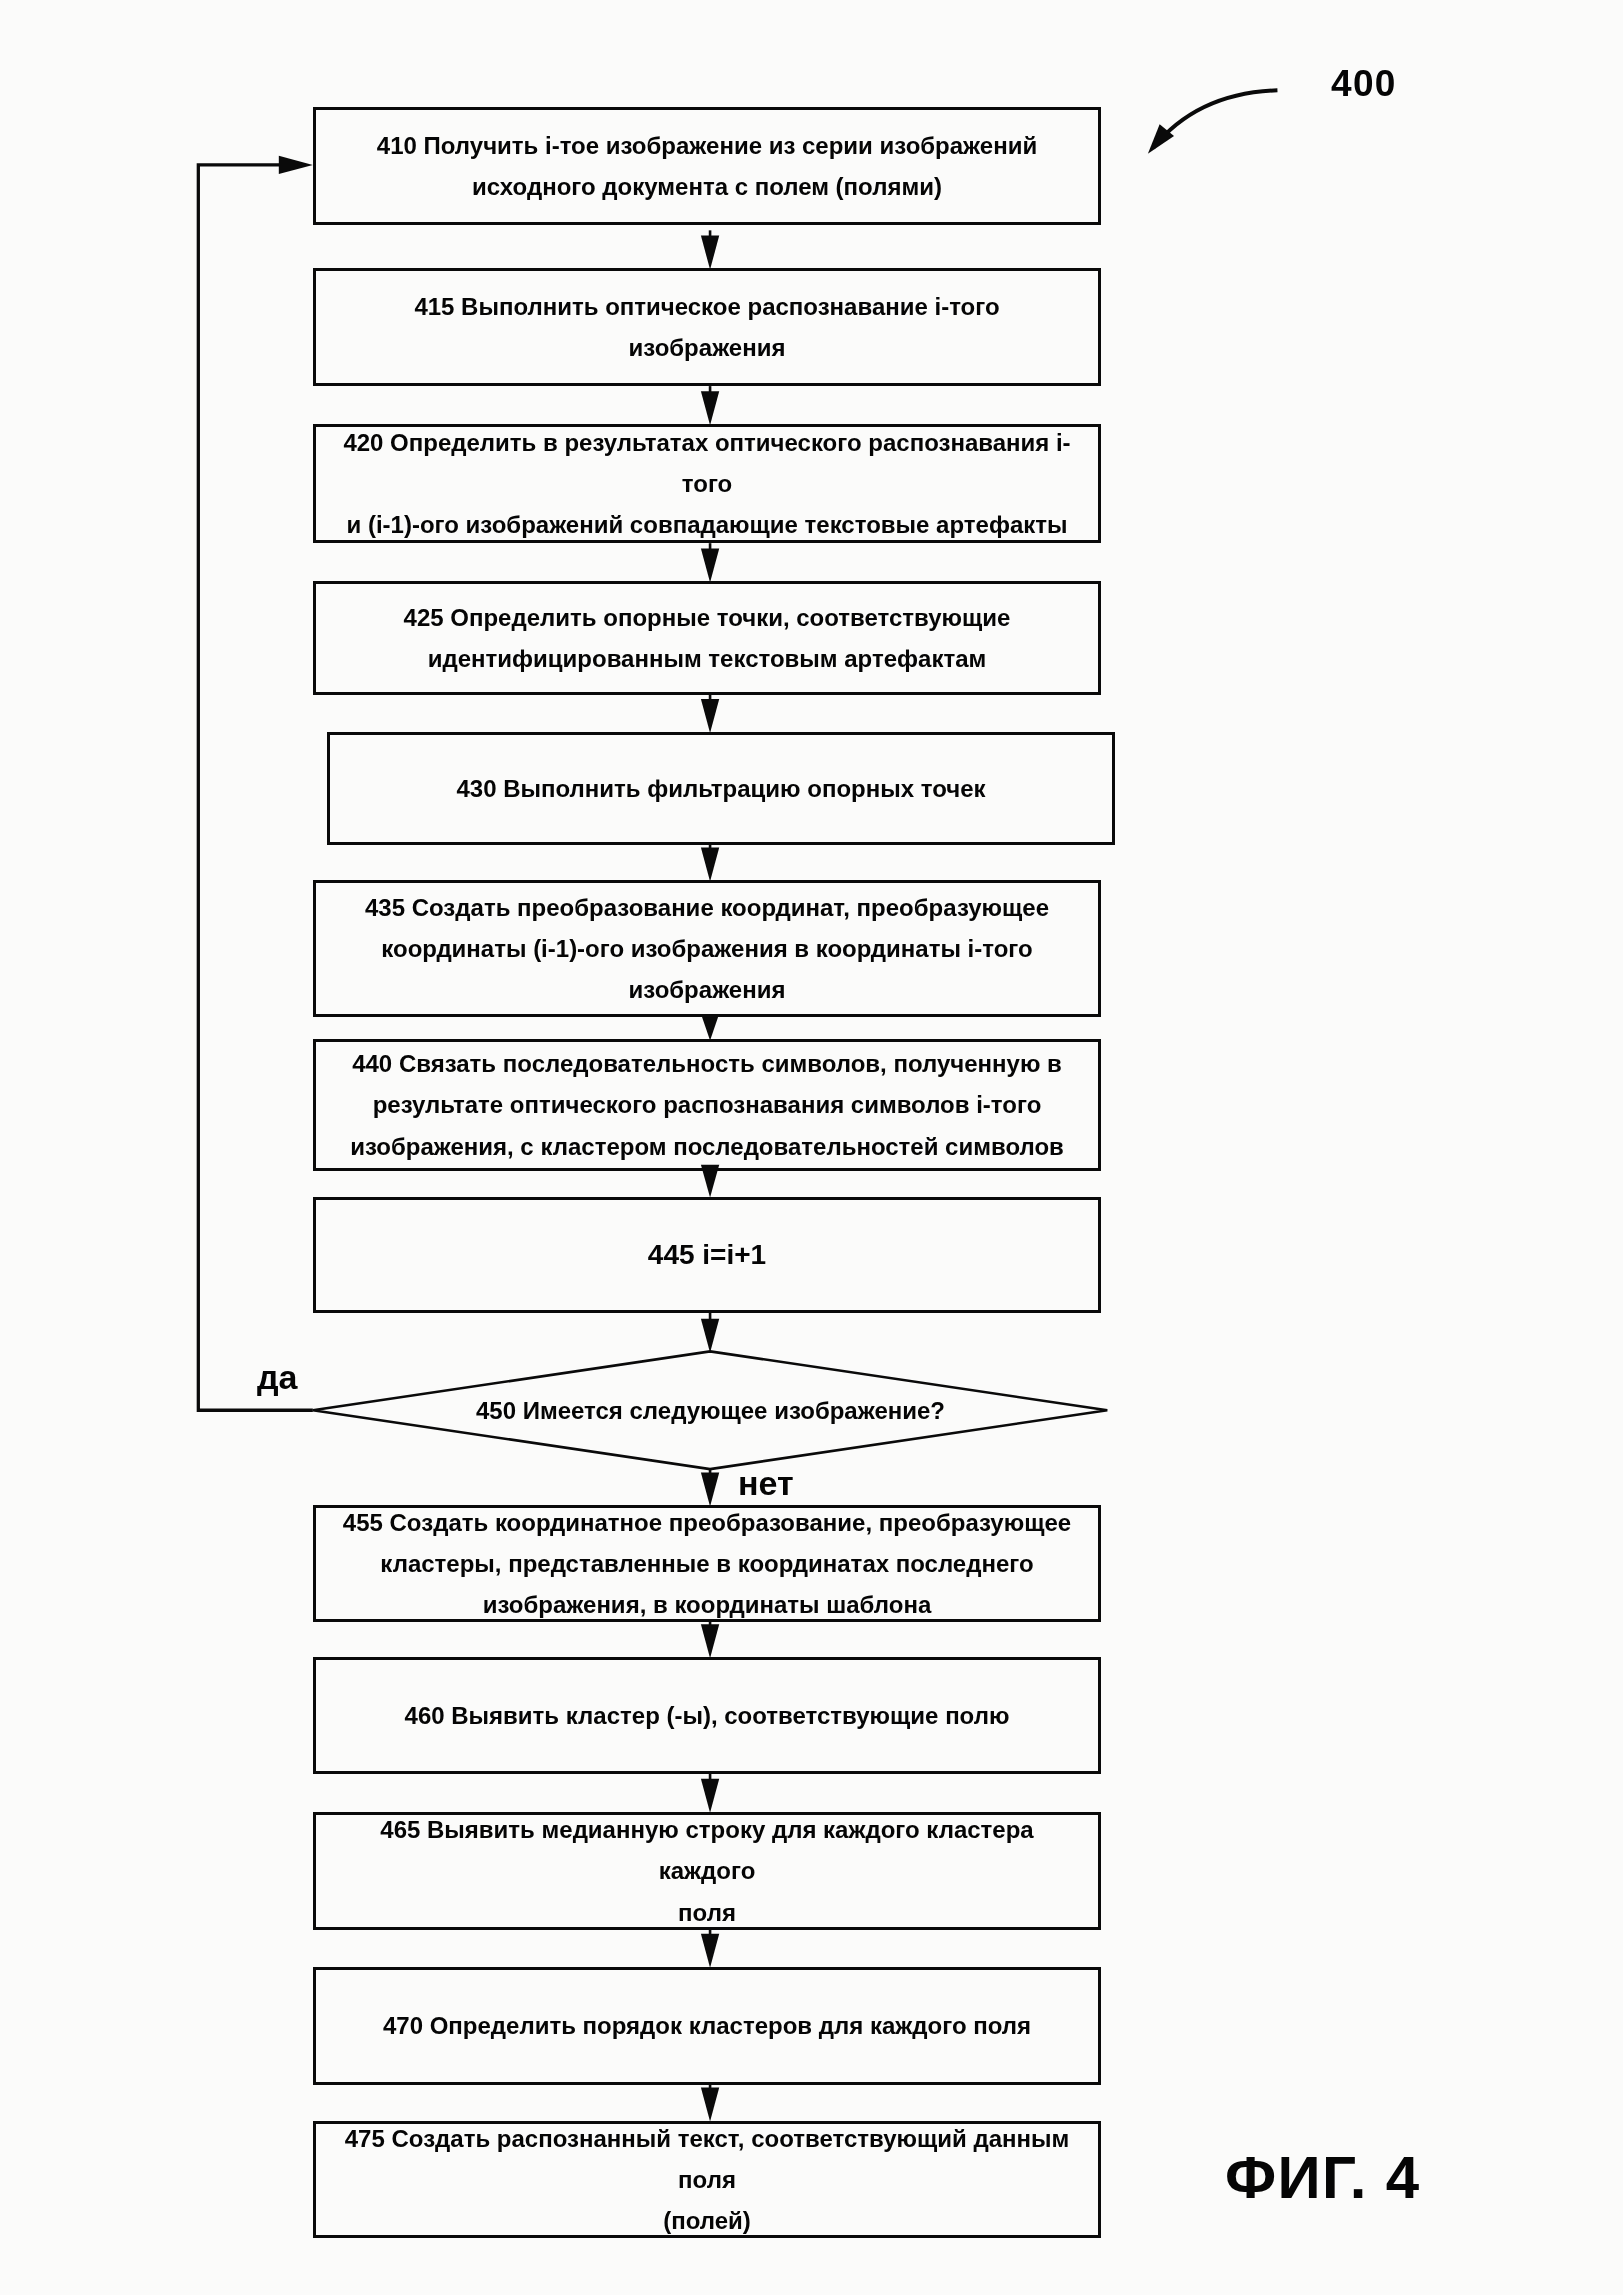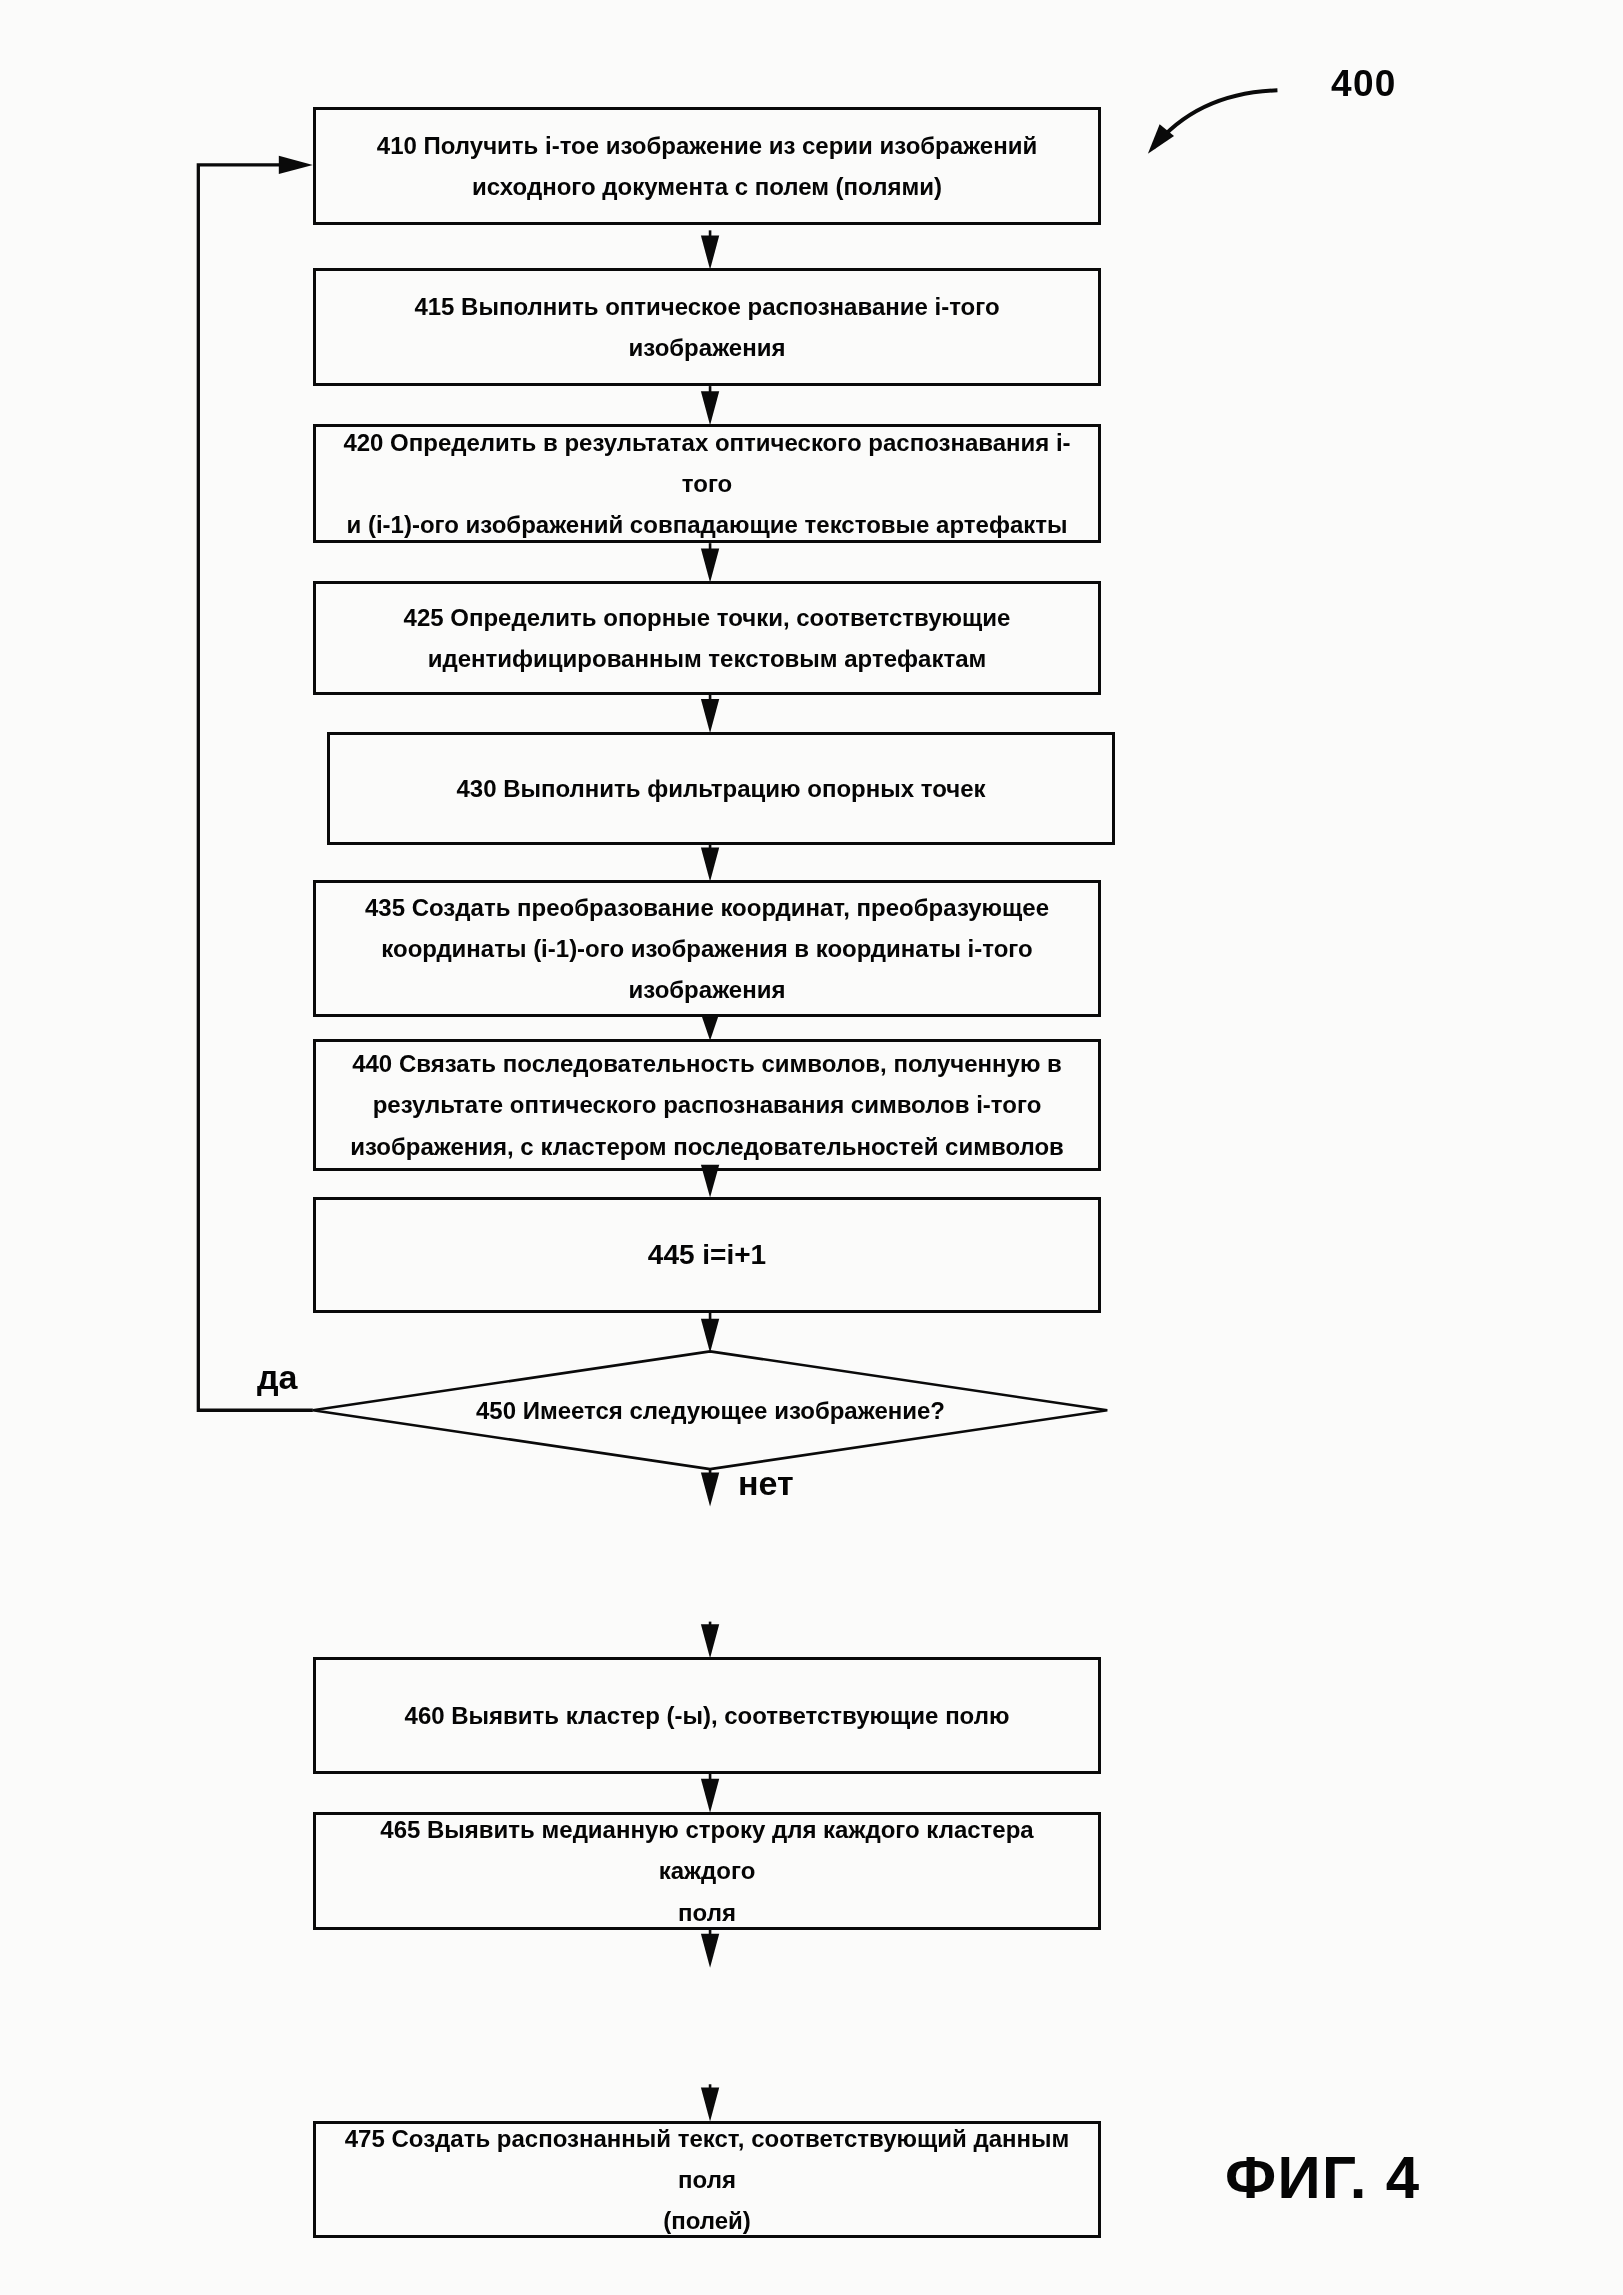--- a/index.html
+++ b/index.html
@@ -149,23 +149,27 @@
 изображения</span></div>
   <div class="node n440"><span>440 Связать последовательность символов, полученную в
 результате оптического распознавания символов i-того
 изображения, с кластером последовательностей символов</span></div>
   <div class="node n445"><span>445 i=i+1</span></div>
 
   <div class="decision-label">
       <span>450 Имеется следующее изображение?</span>
     </div>
 
+  <div class="node n455"><span>455 Создать координатное преобразование, преобразующее
+кластеры, представленные в координатах последнего
+изображения, в координаты шаблона</span></div>
   <div class="node n460"><span>460 Выявить  кластер (-ы), соответствующие полю</span></div>
   <div class="node n465"><span>465 Выявить медианную строку для каждого кластера каждого
 поля</span></div>
+  <div class="node n470"><span>470 Определить порядок кластеров для каждого поля</span></div>
   <div class="node n475"><span>475 Создать распознанный текст, соответствующий данным поля
 (полей)</span></div>
 
   <div class="branch branch-yes">да</div>
   <div class="branch branch-no">нет</div>
 
   <div class="ref-number">400</div>
   <div class="fig-caption">ФИГ. 4</div>
 
 </div>

